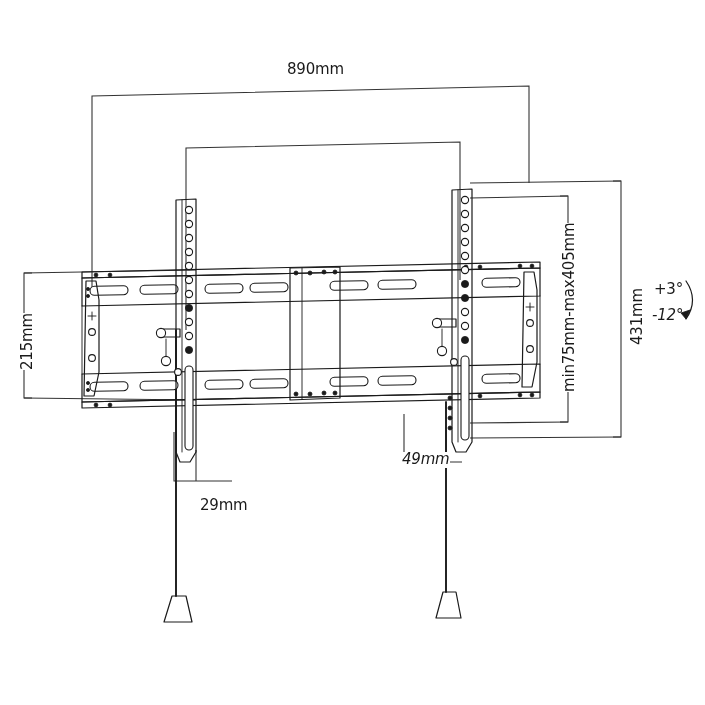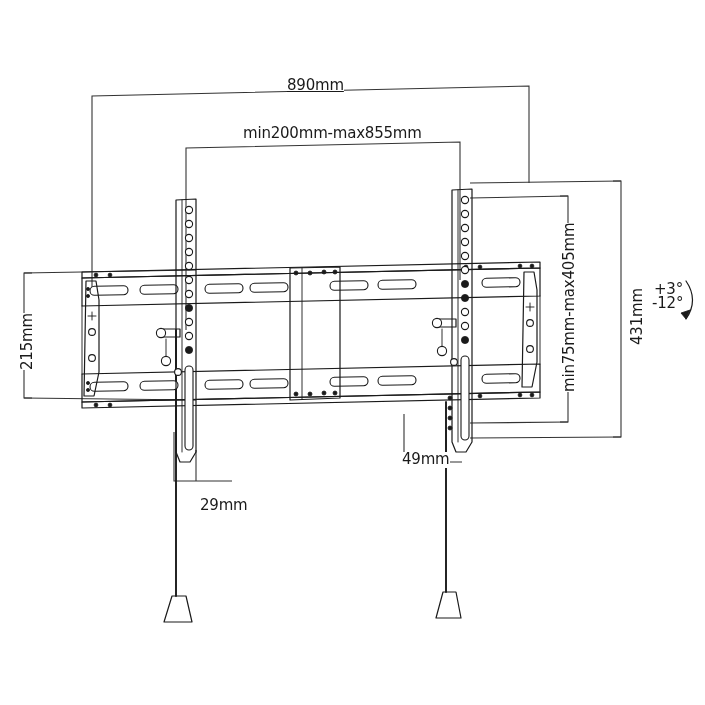--- a/index.html
+++ b/index.html
@@ -242,31 +242,30 @@
       <g>
         <circle class="blk" cx="450" cy="398" r="2"></circle>
         <circle class="blk" cx="450" cy="408" r="2"></circle>
         <circle class="blk" cx="450" cy="418" r="2"></circle>
         <circle class="blk" cx="450" cy="428" r="2"></circle>
       </g>
     </g>
 
   </svg>
 
-  <div class="dimlabel" style="left:287px; top:78px;text-decoration:underline;">890mm</div>
-
-  <div class="dimlabel" style="left:243px; top:126px;">min200mm-max855mm</div>
+  <div class="dimlabel" style="left:287px; top:62px;">890mm</div>
+
 
   <div class="dimlabel vert" style="left:20px; top:370px; transform:rotate(-90deg);">215mm</div>
 
   <div class="dimlabel vert" style="left:630px; top:345px; transform:rotate(-90deg);">431mm</div>
 
   <div class="dimlabel vert" style="left:562px; top:392px; transform:rotate(-90deg);">min75mm-max405mm</div>
 
   <div class="dimlabel" style="left:200px; top:498px;">29mm</div>
 
-  <div class="dimlabel" style="left:402px; top:452px;">49mm</div>
+  <div class="dimlabel" style="left:402px; top:452px;font-style:italic;">49mm</div>
 
   <div class="angle-label" style="left:654px; top:280px;">+3°</div>
 
-  <div class="angle-label" style="left:652px; top:294px;">-12°</div>
+  <div class="angle-label" style="left:652px; top:306px;font-style:italic;">-12°</div>
 
 </div>
 
 </body></html>

